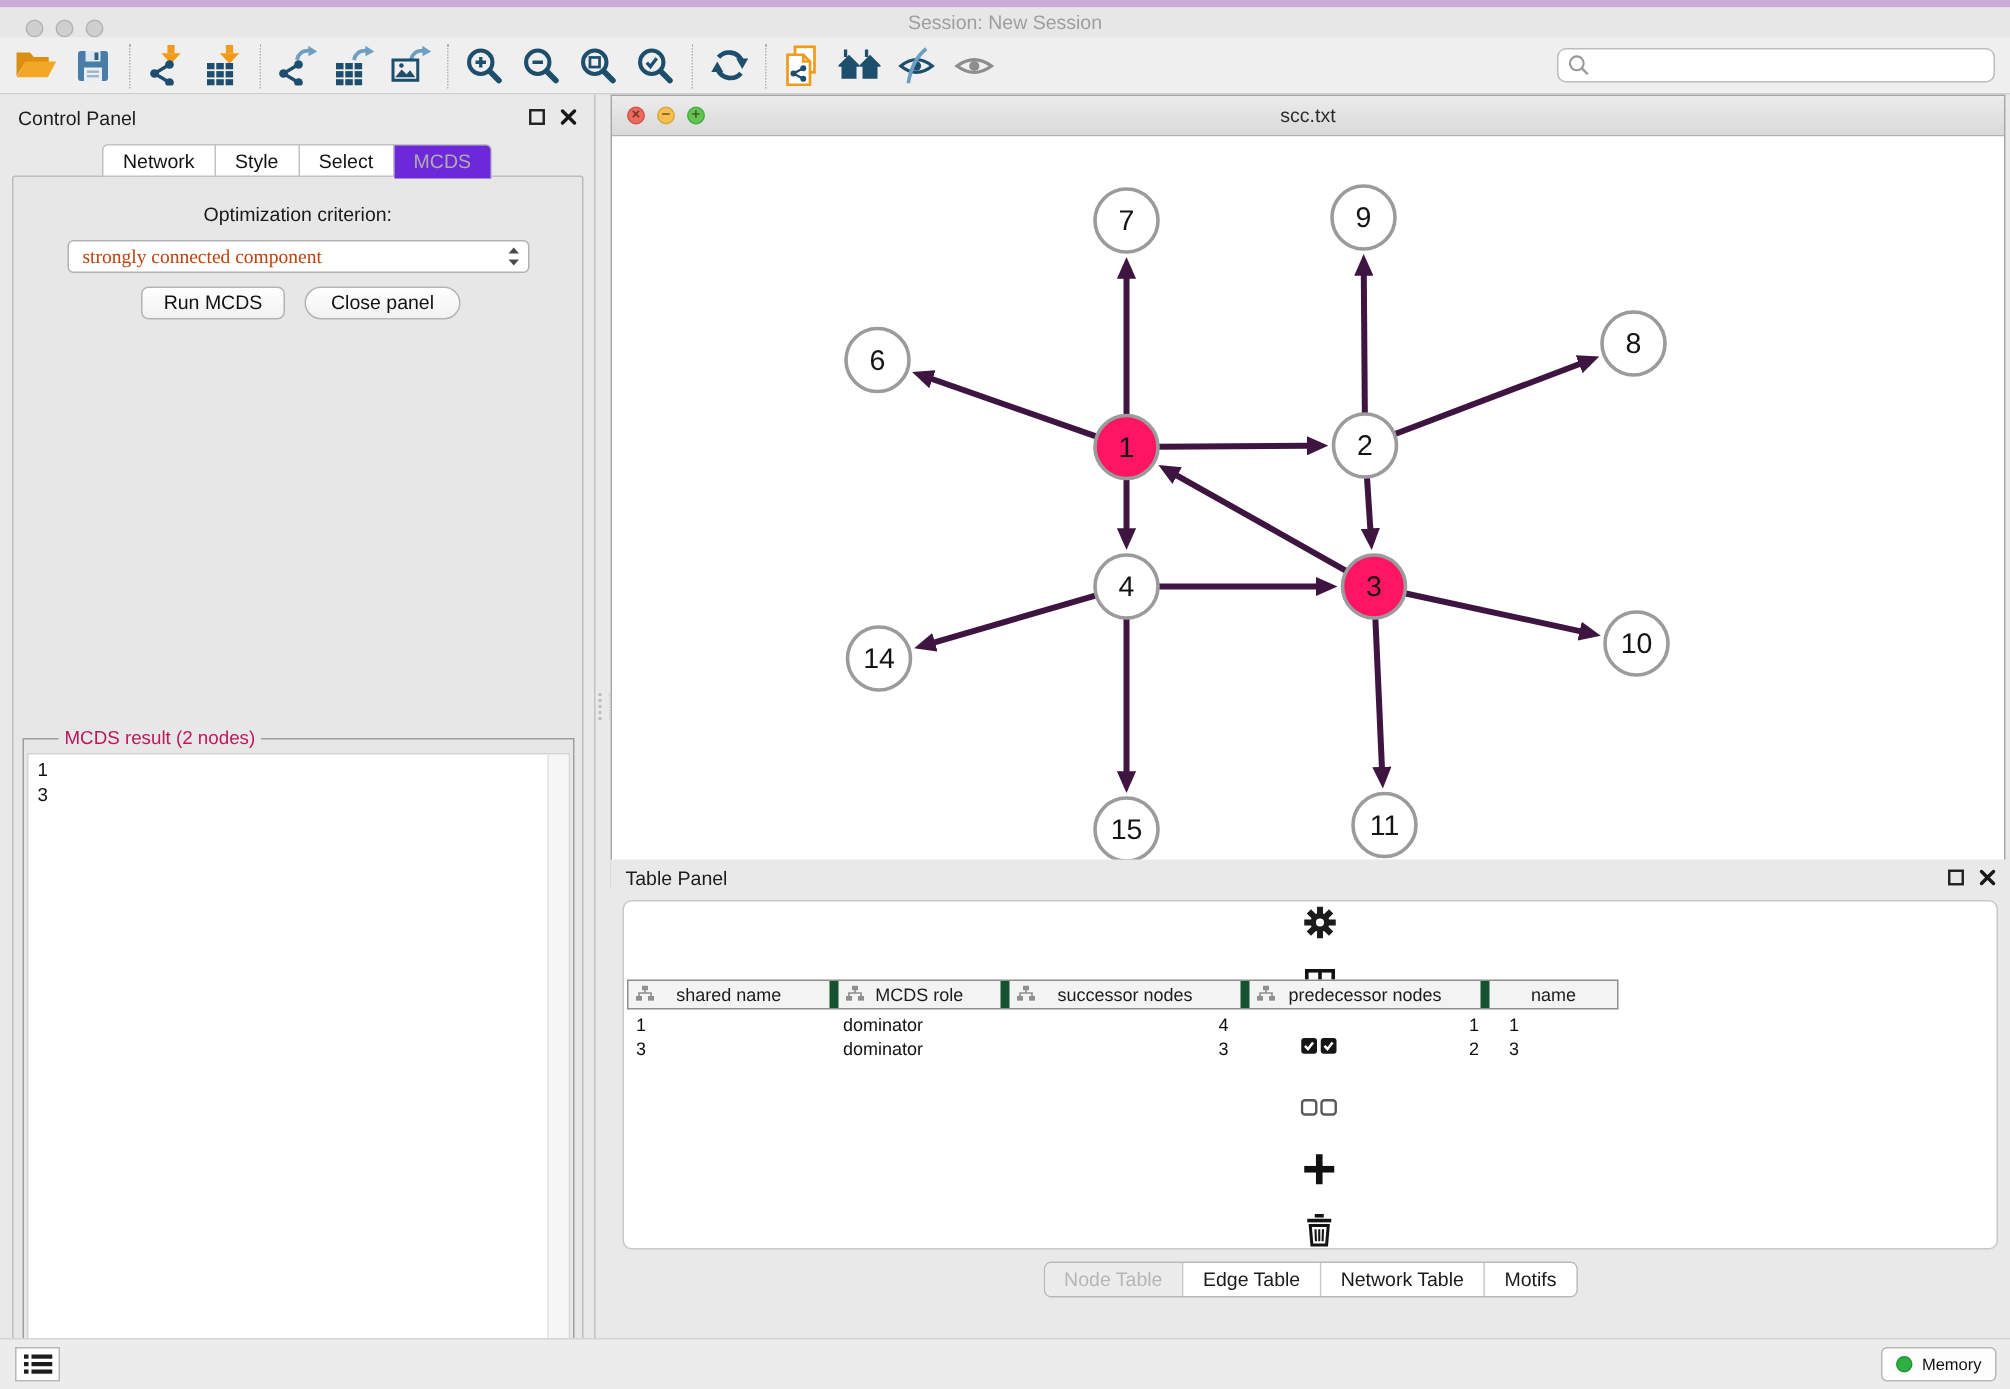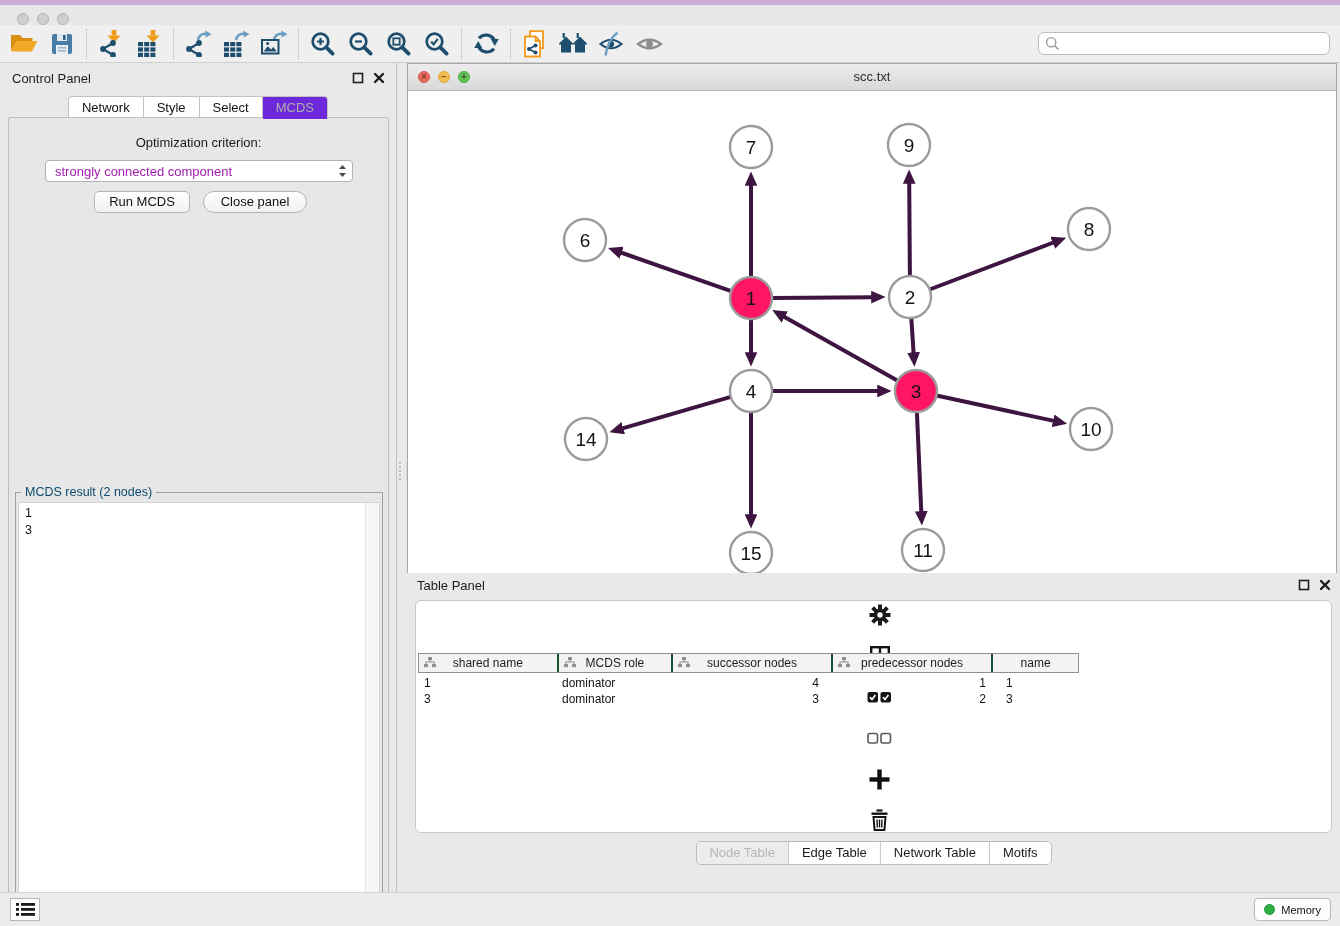--- a/index.html
+++ b/index.html
@@ -31,27 +31,27 @@
   .panel-btns{position:absolute;right:10px;top:8px;display:flex;gap:7px;align-items:center;}
   .pbtn{width:14px;height:14px;display:flex;align-items:center;justify-content:center;}
   .cp-tabs{position:absolute;left:0;top:33px;width:100%;display:flex;justify-content:center;z-index:2;}
   .ctab{height:22px;line-height:21px;box-sizing:border-box;padding:0 13px;font-size:13px;background:#fff;color:#111;border:1px solid #c2c2c2;border-left:none;}
   .ctab:first-child{border-left:1px solid #c2c2c2;border-radius:4px 0 0 0;}
   .ctab:last-child{border-radius:0 4px 0 0;}
   .ctab.active{background:#6d28d9;color:#aeaeae;height:23px;margin-bottom:-1px;border-bottom:none;}
   .cp-frame{position:absolute;left:8px;top:54px;width:381px;height:864px;background:#e7e7e7;border:1px solid #bdbdbd;border-radius:2px;box-sizing:border-box;}
   .opt-label{position:absolute;left:0;right:0;top:17px;text-align:center;font-size:13px;color:#1a1a1a;}
   .criterion{position:absolute;left:36px;top:42px;width:308px;height:22px;background:#fff;border:1px solid #b2b2b2;border-radius:4px;box-sizing:border-box;display:flex;align-items:center;}
-  .criterion .val{flex:1;font-size:13px;color:#a21caf;padding-left:9px;}
+  .criterion .val{flex:1;font-size:13px;color:#c2410c;padding-left:9px;font-family:Liberation Serif, serif;}
   .criterion .stp{padding-right:5px;display:flex;align-items:center;}
   .btn{position:absolute;height:22px;background:linear-gradient(#ffffff,#f1f1f1);border:1px solid #b5b5b5;border-radius:5px;font-size:13px;color:#111;box-sizing:border-box;text-align:center;line-height:20px;}
   .btn.run{left:85px;top:73px;width:96px;}
   .btn.closep{left:194px;top:73px;width:104px;border-radius:11px;}
   .result-group{position:absolute;left:6px;right:5px;top:374px;bottom:4px;border:1px solid #9f9f9f;}
-  .result-legend{position:absolute;top:-8px;left:5px;background:#e7e7e7;padding:0 4px;font-size:12.5px;color:#0c4a6e;}
+  .result-legend{position:absolute;top:-8px;left:23px;background:#e7e7e7;padding:0 4px;font-size:12.5px;color:#be185d;}
   .result-area{position:absolute;left:2px;right:2px;top:9px;bottom:2px;background:#fff;border:1px solid #d4d4d4;overflow:hidden;}
   .result-scroll{position:absolute;right:0;top:0;bottom:0;width:13px;background:#f6f6f6;border-left:1px solid #e3e3e3;}
   .result-line{font-size:12.5px;color:#111;line-height:17px;padding-left:6px;}
   .result-lines{padding-top:2px;}
 
   
   .net-window{position:absolute;left:407px;top:63px;width:930px;height:529px;border:1px solid #a6a6a6;box-sizing:border-box;background:#fff;}
   .net-header{position:relative;height:26px;background:linear-gradient(#ececec,#d9d9d9);border-bottom:1px solid #b3b3b3;}
   .net-header .nlights{position:absolute;left:10px;top:7px;display:flex;gap:8px;}
   .net-title{position:absolute;left:0;right:0;top:5px;text-align:center;font-size:13px;color:#2b2b2b;}
@@ -63,21 +63,21 @@
   .table-panel{position:absolute;left:407px;top:573px;width:933px;height:295px;background:#e9e9e9;}
   .tp-title{position:absolute;left:10px;top:5px;font-size:13px;color:#1c1c1c;}
   .tp-btns{position:absolute;right:8px;top:5px;display:flex;gap:7px;}
   .tp-container{position:absolute;left:8px;top:27px;width:917px;height:233px;background:#fff;border:1px solid #c8c8c8;border-radius:6px;box-sizing:border-box;overflow:hidden;}
   .tp-toolbar{display:flex;align-items:center;height:44px;padding-left:12px;gap:13px;flex-direction:column;}
   .tpicon{width:28px;height:28px;display:flex;align-items:center;justify-content:center;flex:none;}
   .tpicon.disabled{opacity:.9;}
   .fx{font-family:"DejaVu Serif",serif;font-style:italic;font-size:17px;color:#b9b9b9;}
   .tbl{position:absolute;left:2px;top:52px;width:661px;}
   .thead{display:flex;border:1px solid #8f8f8f;background:#f3f3f3;box-sizing:border-box;}
-  .th{position:relative;height:18px;box-sizing:border-box;display:flex;align-items:center;justify-content:center;font-size:12px;color:#1c1c1c;border-right:2px solid #14532d;}
+  .th{position:relative;height:18px;box-sizing:border-box;display:flex;align-items:center;justify-content:center;font-size:12px;color:#1c1c1c;border-right:6px solid #14532d;}
   .th:last-child{border-right:none;}
   .th svg{position:absolute;left:5px;top:3px;}
   .tbody{padding-top:2px;}
   .tr{display:flex;height:16px;}
   .td{height:16px;line-height:16px;font-size:12px;color:#111;box-sizing:border-box;white-space:nowrap;overflow:hidden;}
   .tp-tabs{position:absolute;left:50%;transform:translateX(-50%);top:268px;display:flex;border:1px solid #b9b9b9;border-radius:5px;overflow:hidden;background:#fff;}
   .btab{font-size:13px;padding:3px 13px 4px;color:#1a1a1a;background:#fff;border-left:1px solid #c9c9c9;}
   .btab:first-child{border-left:none;}
   .btab.active{background:#ececec;color:#b6b6b6;}
 
@@ -94,20 +94,21 @@
 <div class="app">
 
   <div class="top-strip"></div>
 
   <div class="titlebar">
     <div class="lights">
       <span class="light gray"></span>
       <span class="light gray"></span>
       <span class="light gray"></span>
     </div>
+    <div class="title">Session: New Session</div>
   </div>
 
   <div class="toolbar">
     <span id="tb-icons" style="display:flex;align-items:center;">
         <span class="tbicon">
           <svg width="30" height="25" viewBox="0 0 30 25">
             <path d="M2 4h9l2.5 3H23.5v4H7.5L2 20z" fill="#db8f10"></path>
             <path d="M2.2 20.5L7.8 10H28.5l-5.6 10.5z" fill="#f3a726"></path>
           </svg>
         </span>

